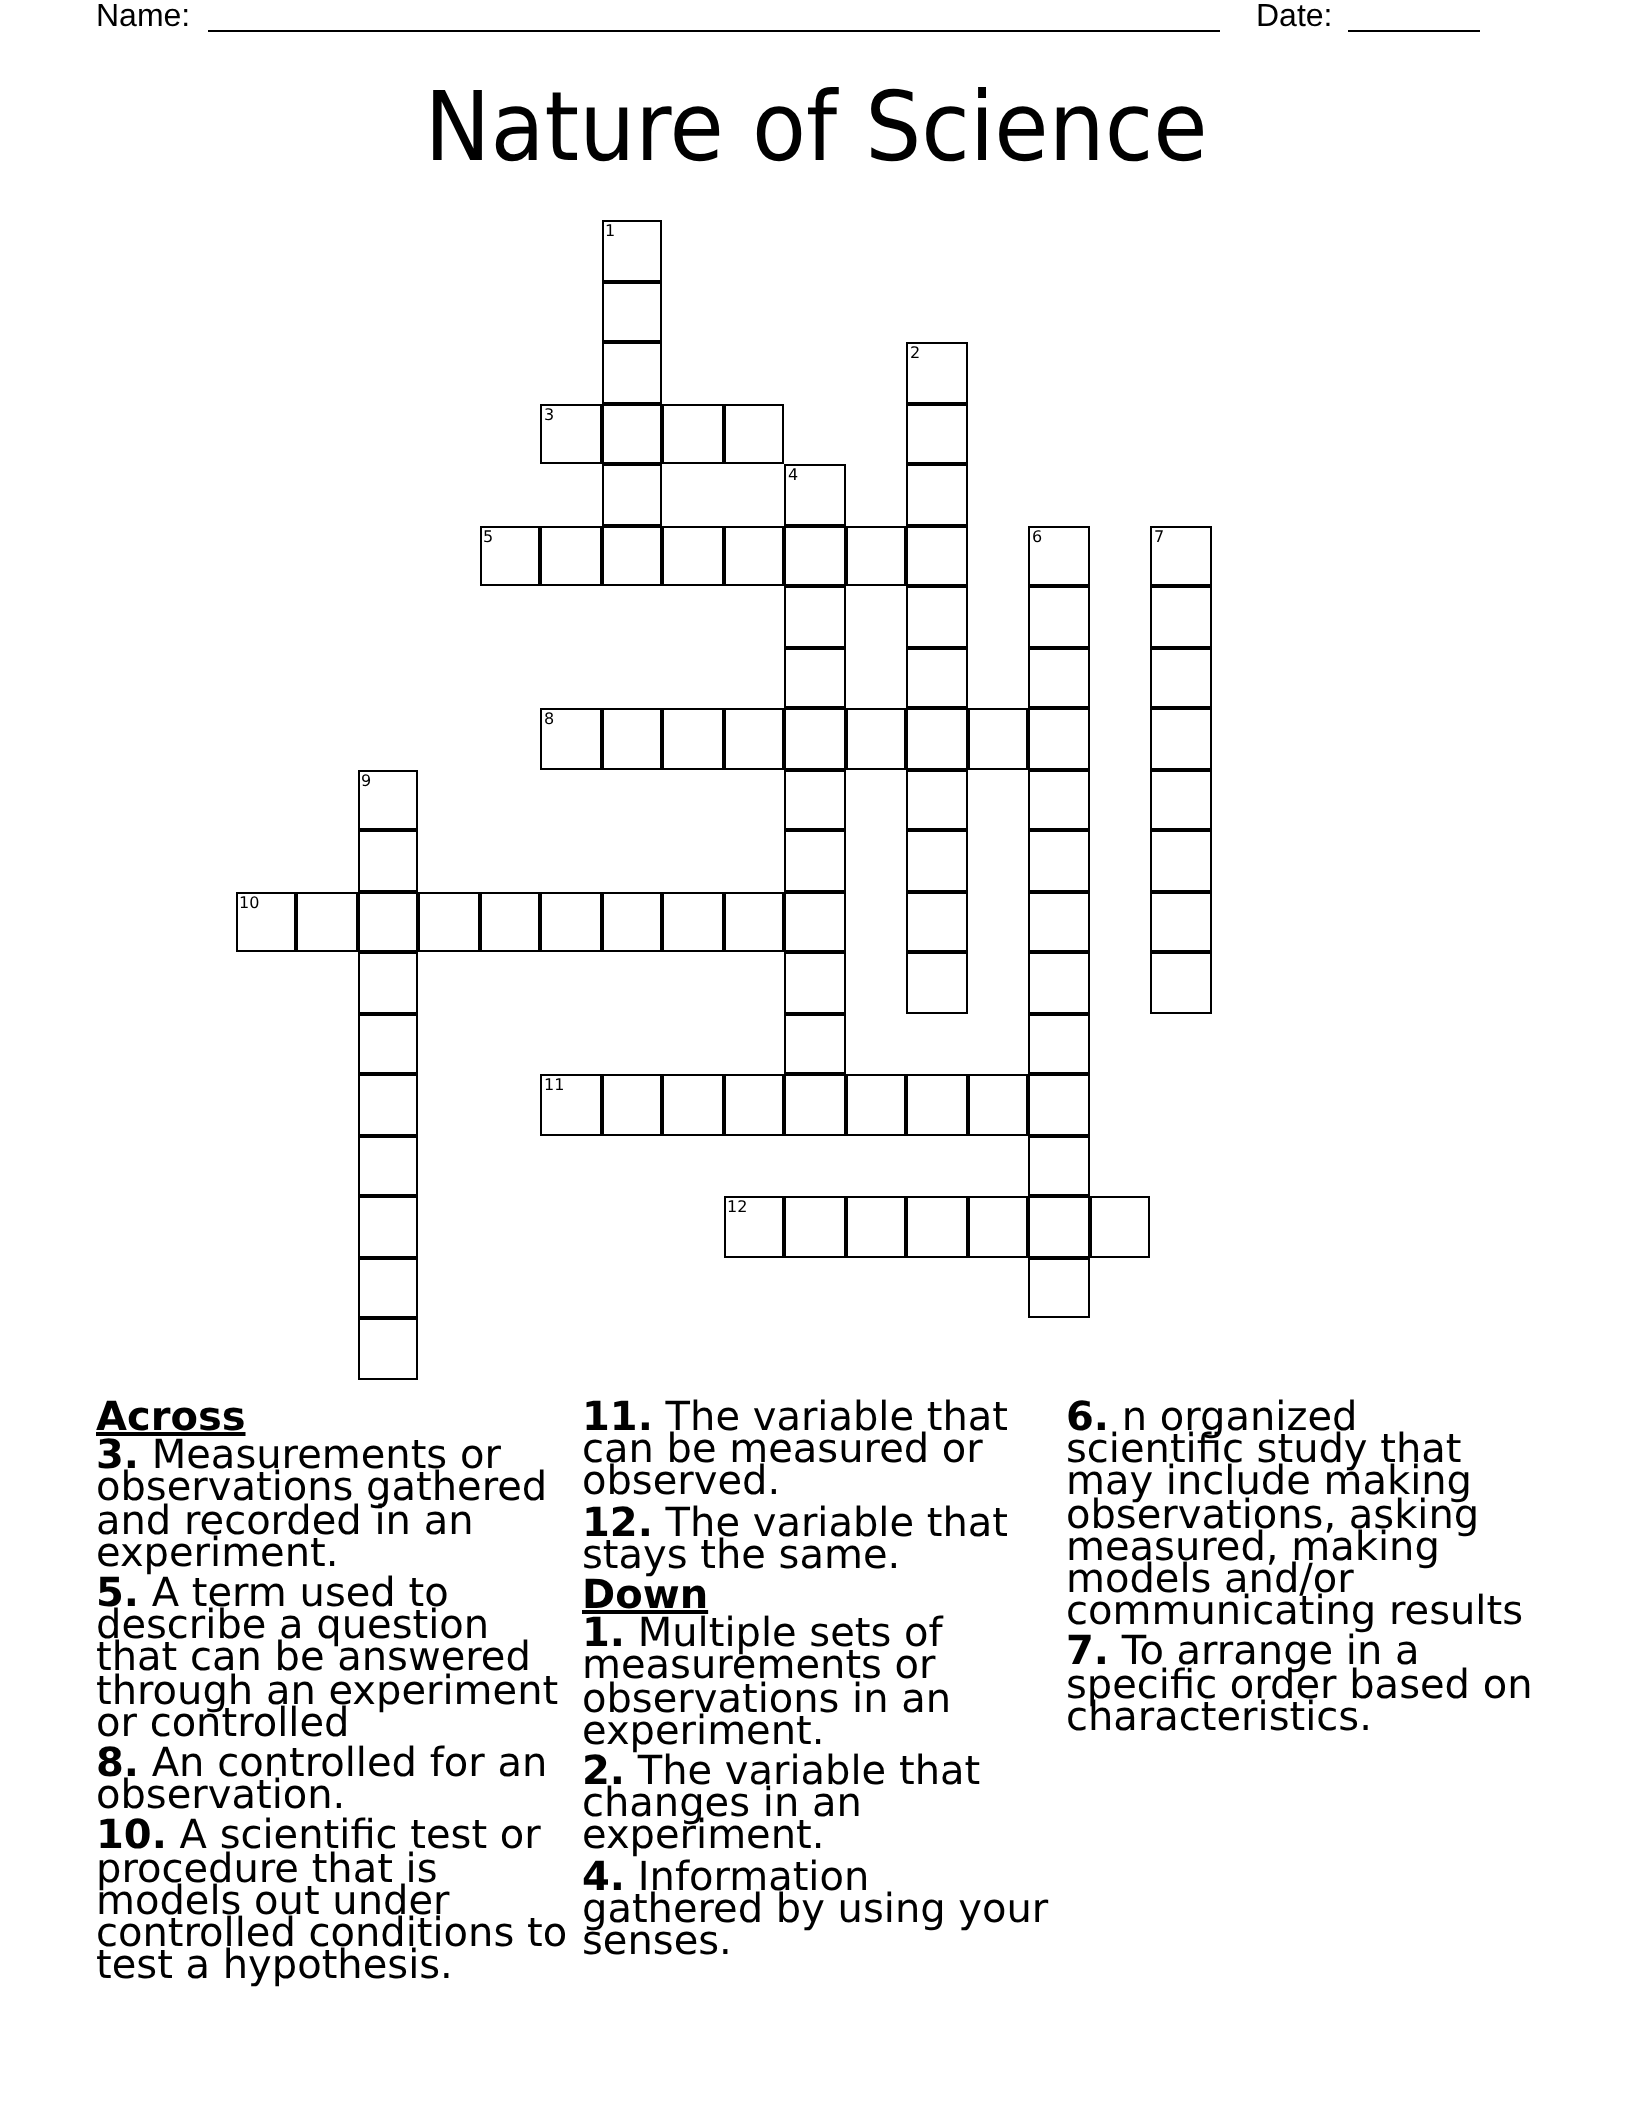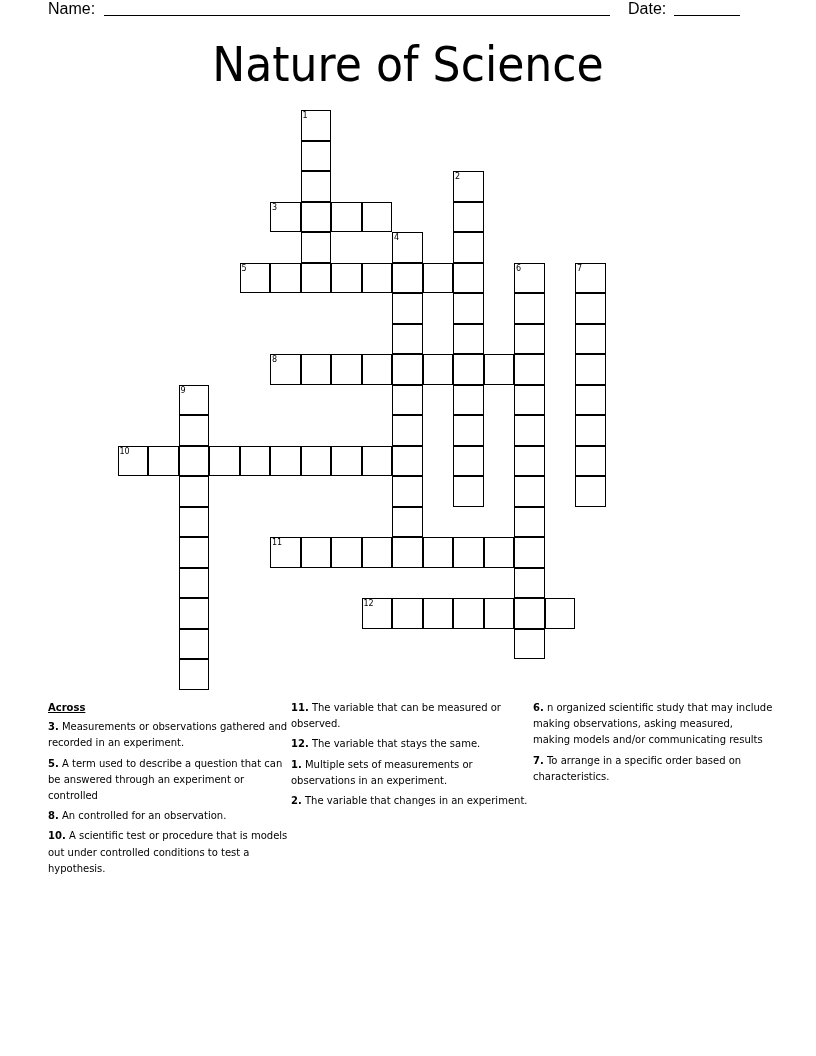--- a/index.html
+++ b/index.html
@@ -21,21 +21,21 @@
     .cell {
       position: absolute; width: 30.5px; height: 30.5px; box-sizing: border-box;
       border: 1.5px solid #000; background: #fff;
     }
     .cell .num {
       position: absolute; left: 1px; top: 0px;
       font-family: "DejaVu Sans", sans-serif; font-size: 8px; line-height: 9px;
     }
     .clues {
       position: absolute; top: 700px;
-      font-family: "DejaVu Sans", sans-serif; font-size: 10px; line-height: 16.2px;
+      font-family: "DejaVu Sans", sans-serif; font-size: 20px; line-height: 16.2px;
     }
     .clues .heading { font-weight: bold; text-decoration: underline; margin-bottom: 3px; }
     .clues .clue { margin-bottom: 4px; }
     .clues .clue b { font-weight: bold; margin-top: 29px; }
     .col1 { left: 48px; width: 240px; }
     .col2 { left: 291px; width: 240px; }
     .col3 { left: 533px; width: 240px; }
   </style>
 </head>
 <body>
@@ -174,20 +174,22 @@
   <div class="heading">Across</div>
   <div class="clue"><b>3.</b> <span>Measurements or observations gathered and recorded in an experiment.</span></div>
   <div class="clue"><b>5.</b> <span>A term used to describe a question that can be answered through an experiment or controlled</span></div>
   <div class="clue"><b>8.</b> <span>An controlled for an observation.</span></div>
   <div class="clue"><b>10.</b> <span>A scientific test or procedure that is models out under controlled conditions to test a hypothesis.</span></div>
 </div>
 
 <div class="clues col2">
   <div class="clue"><b>11.</b> <span>The variable that can be measured or observed.</span></div>
   <div class="clue"><b>12.</b> <span>The variable that stays the same.</span></div>
+  <div class="heading">Down</div>
   <div class="clue"><b>1.</b> <span>Multiple sets of measurements or observations in an experiment.</span></div>
   <div class="clue"><b>2.</b> <span>The variable that changes in an experiment.</span></div>
+  <div class="clue"><b>4.</b> <span>Information gathered by using your senses.</span></div>
 </div>
 
 <div class="clues col3">
   <div class="clue"><b>6.</b> <span>n organized scientific study that may include making observations, asking measured, making models and/or communicating results</span></div>
   <div class="clue"><b>7.</b> <span>To arrange in a specific order based on characteristics.</span></div>
 </div>
 
 </body></html>

